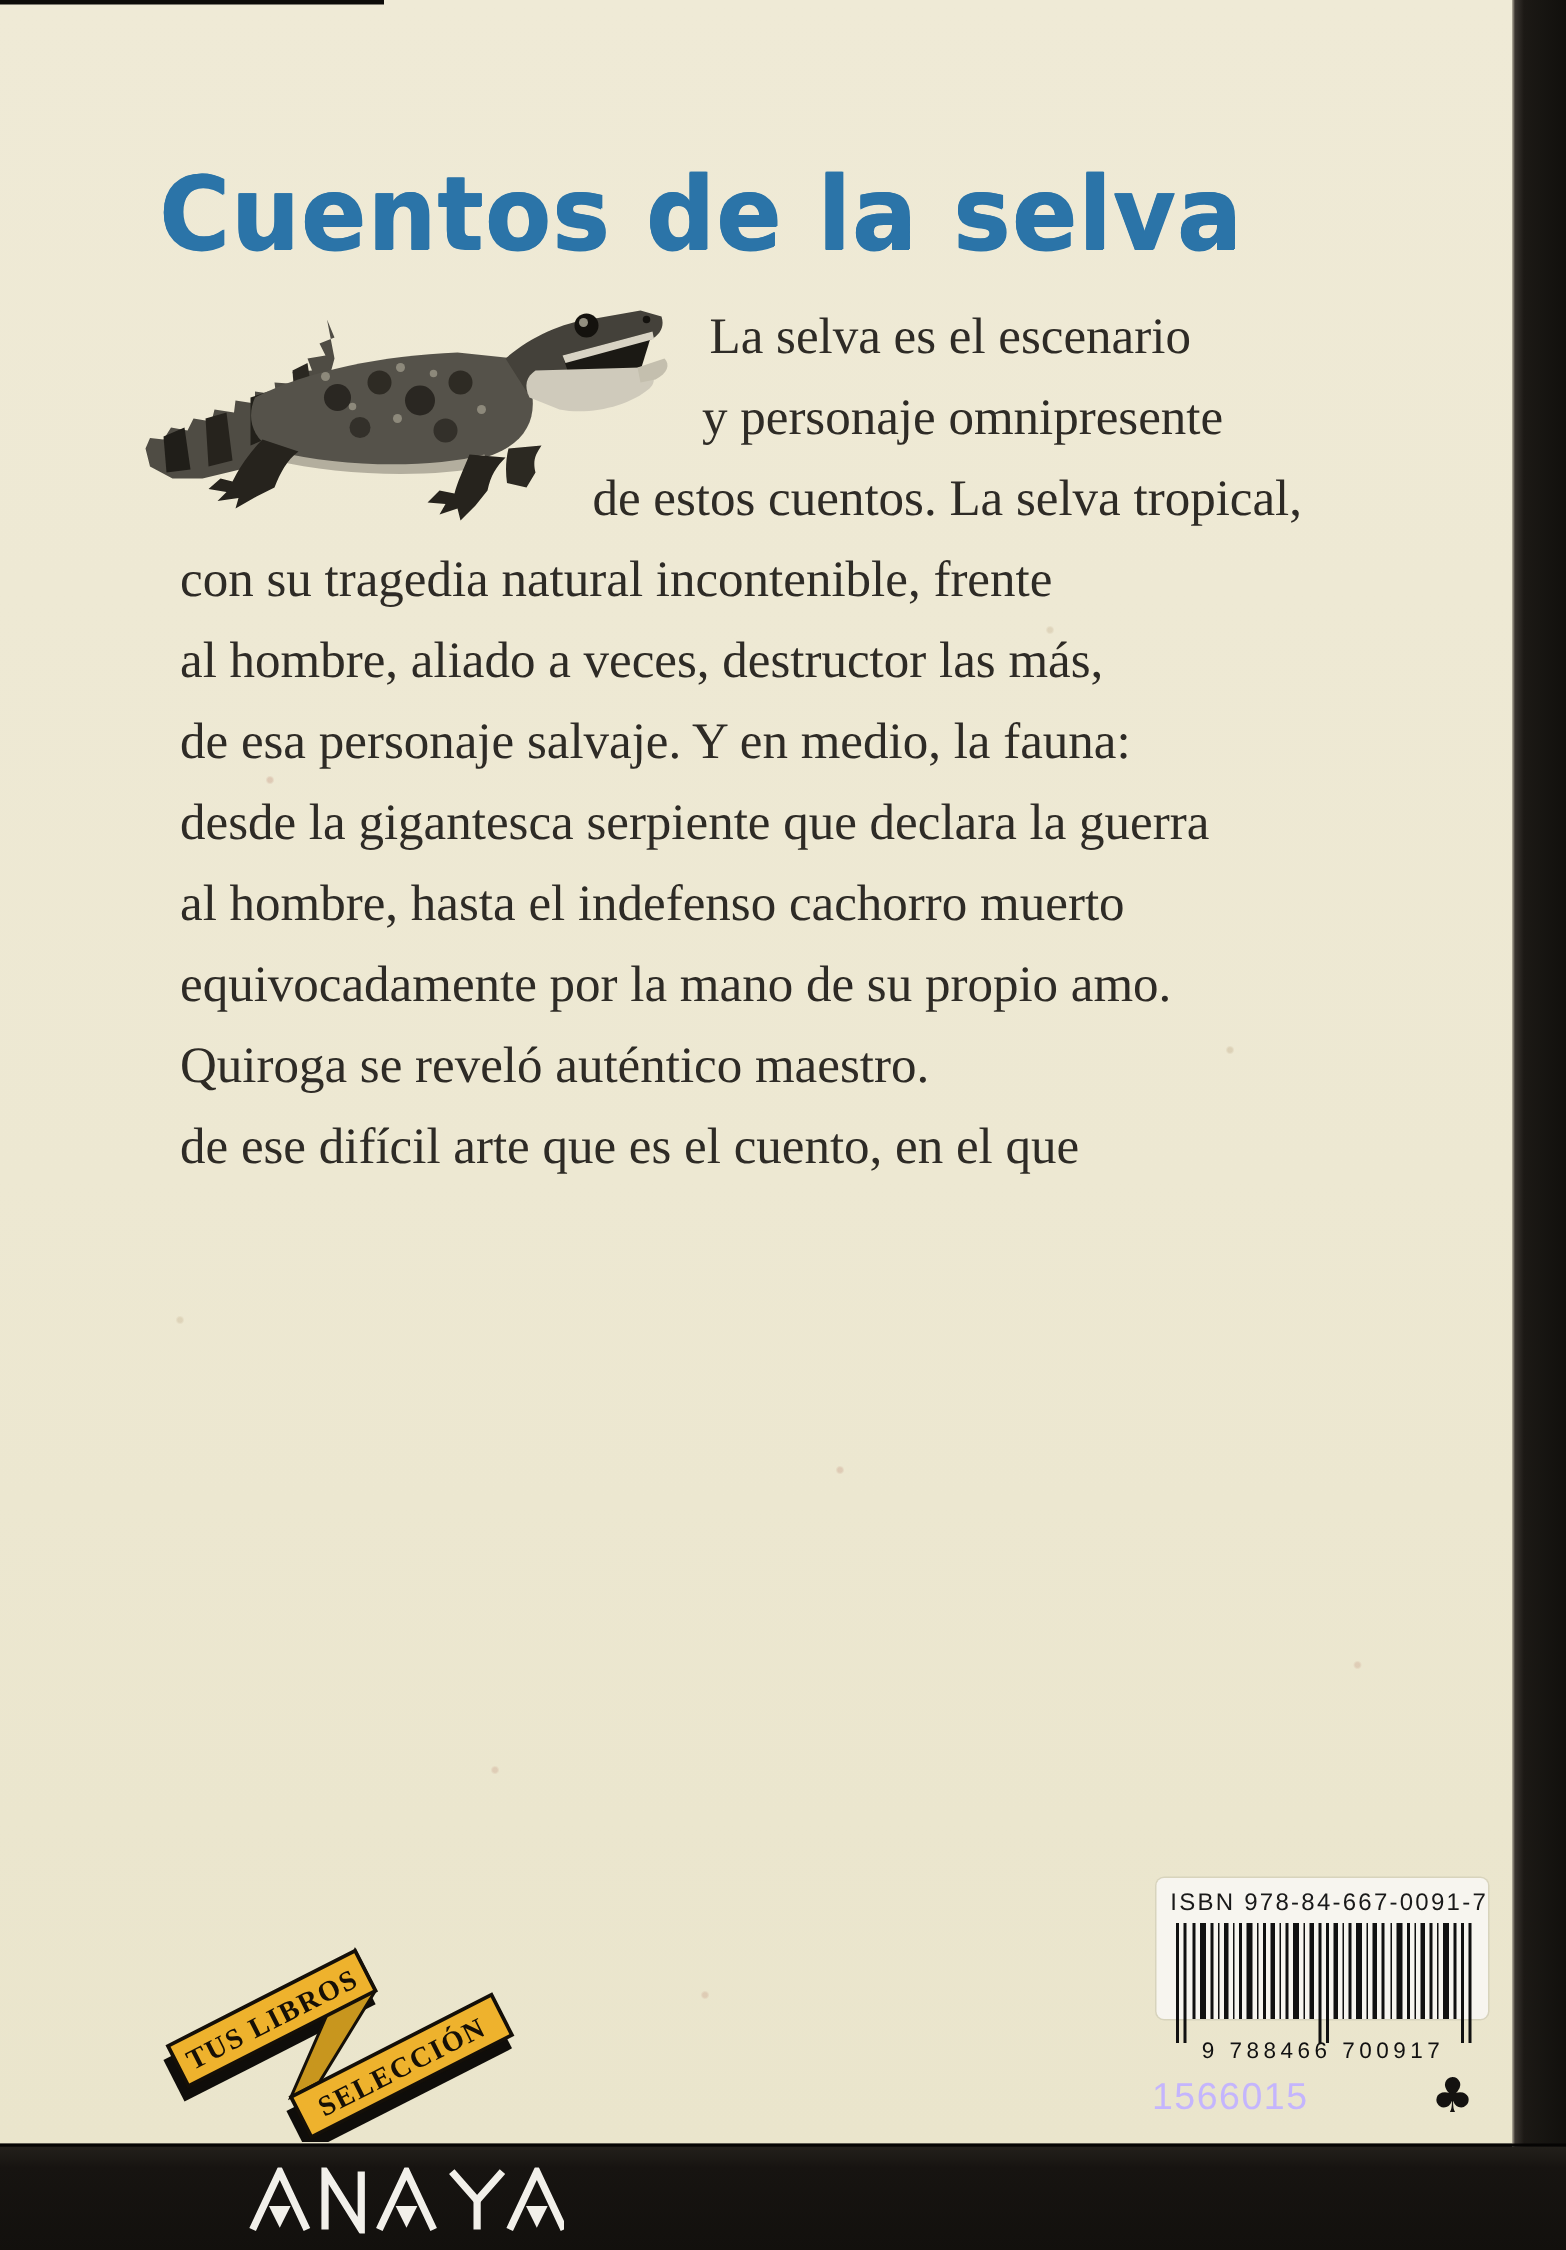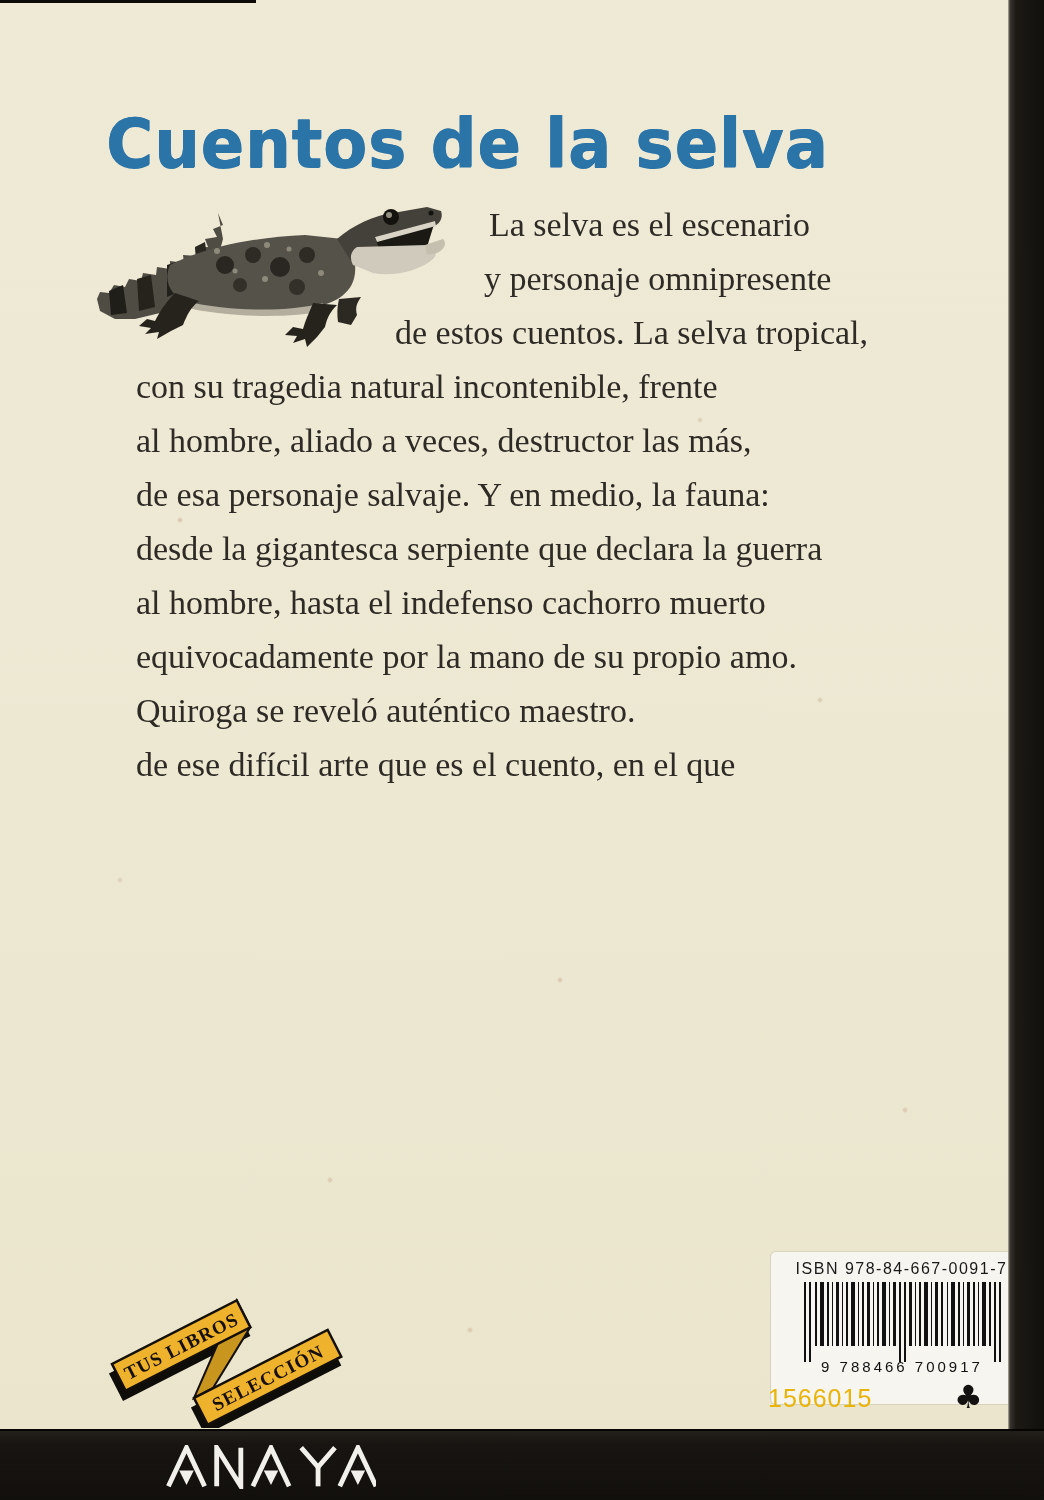--- a/index.html
+++ b/index.html
@@ -35,42 +35,41 @@
     font-family:"DejaVu Sans", sans-serif;font-weight:bold;
     font-size:64px;letter-spacing:1px;color:#2B74A8;
     text-shadow:0.7px 0 #2B74A8, 0 0.5px #2B74A8;
     transform:scaleY(1.06);
   }
   
   .desc{
     position:absolute;left:120px;top:198px;width:748px;
     font-size:34px;line-height:54px;color:#2E2B26;
   }
-  .desc .line{white-space:nowrap;margin-left:16px;}
+  .desc .line{white-space:nowrap;}
   .desc .line:nth-child(1){padding-left:353px;}
   .desc .line:nth-child(2){padding-left:348px;font-family:Liberation Serif, serif;}
   .desc .line:nth-child(3){padding-left:259px;text-align:right;}
   
   .croc{position:absolute;left:75px;top:195px;width:390px;height:180px;}
   
   .barcode-box{
-    position:absolute;left:771px;top:1252px;width:221px;height:152px;
+    position:absolute;left:771px;top:1252px;width:221px;height:94px;
     background:#F7F5EF;border-radius:5px;box-shadow:0 0 0 1px rgba(0,0,0,.08);
-    text-align:center;
-    padding-left:20px;
+    text-align:right;
   }
   .isbn{
     margin-top:8px;font-family:"Liberation Sans", sans-serif;
     font-size:16px;letter-spacing:1.5px;color:#191919;white-space:nowrap;
   }
   .bars{display:block;margin:4px auto 0 auto;}
   .code-num{
     position:absolute;left:768px;top:1384px;
     font-family:"Liberation Sans", sans-serif;font-size:25px;
-    letter-spacing:1px;color:#eab308;
+    letter-spacing:1px;color:#c4b5fd;
   }
   .club{
     position:absolute;left:954px;top:1378px;
     font-family:"DejaVu Sans", sans-serif;font-size:32px;color:#141210;
   }
   
   .banner{position:absolute;left:88px;top:1278px;width:275px;height:150px;}
   .banner text{
     font-family:"Liberation Serif", serif;font-weight:bold;
     letter-spacing:1.2px;fill:#160f06;

